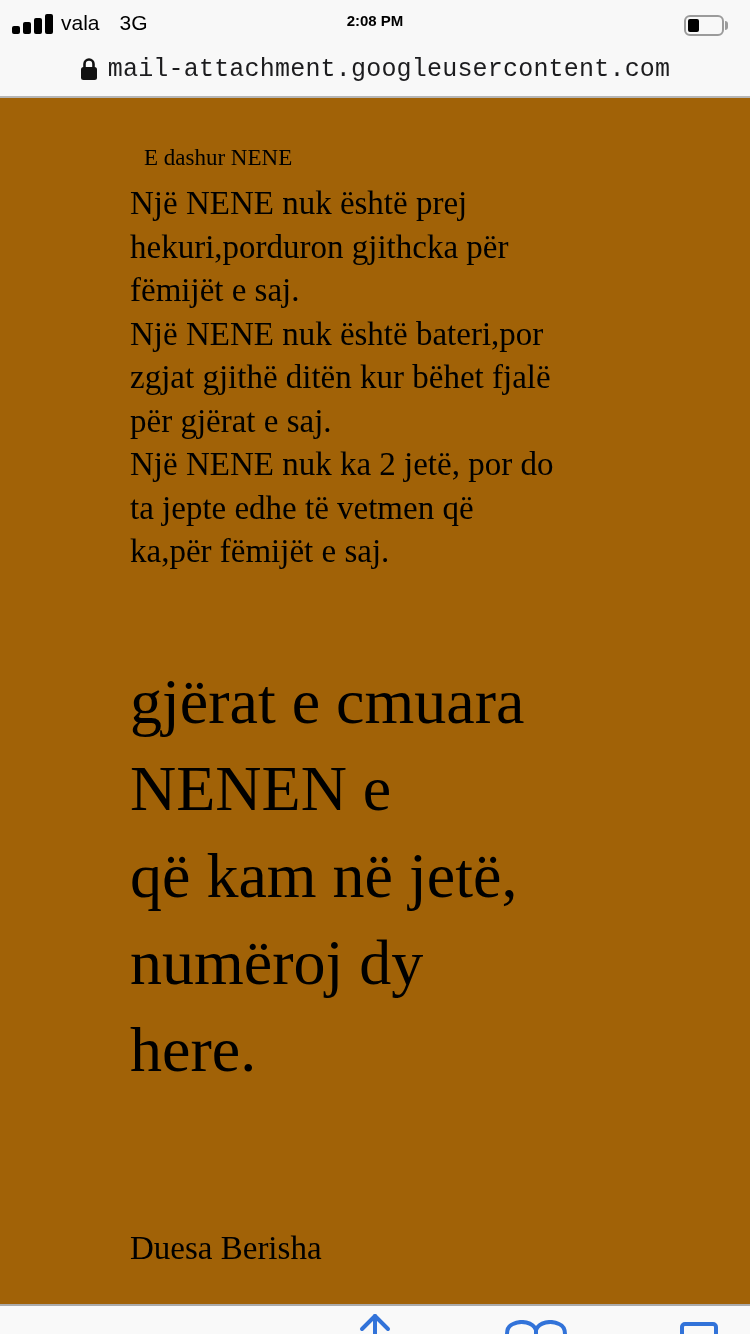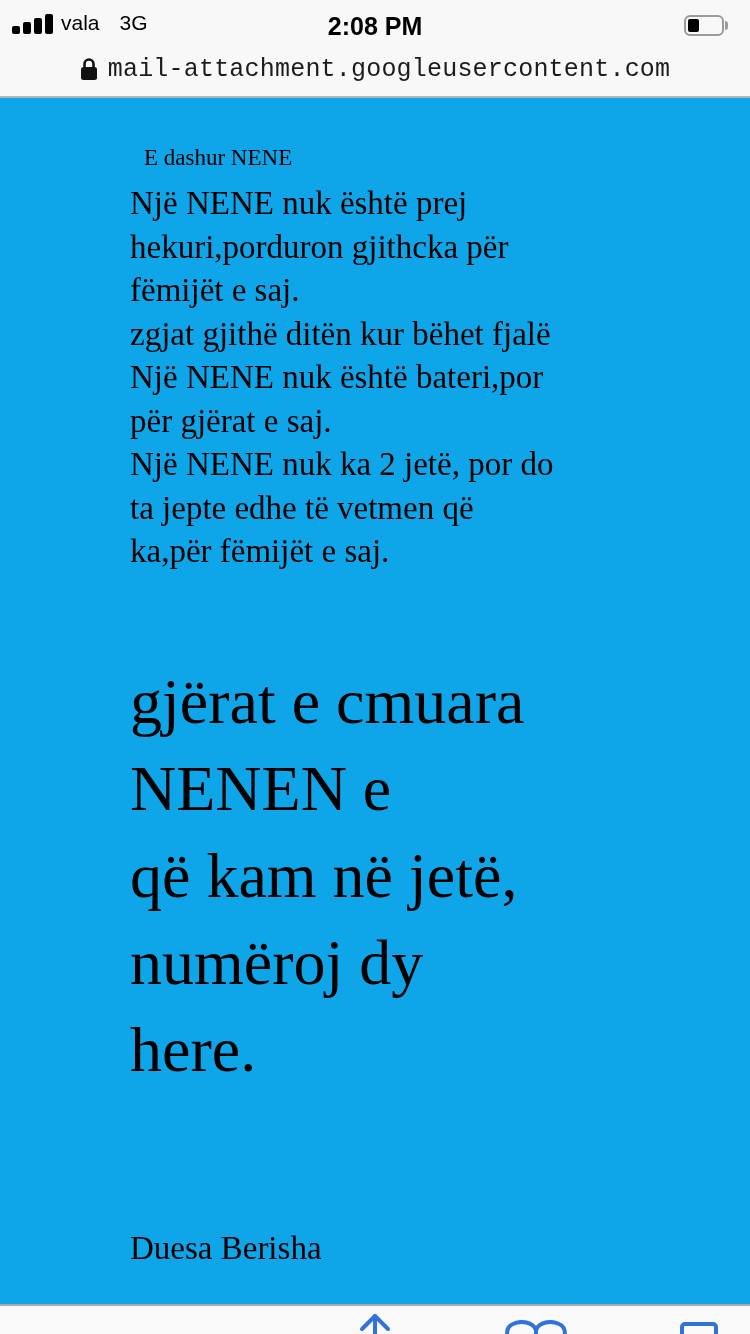--- a/index.html
+++ b/index.html
@@ -1,38 +1,38 @@
 <!DOCTYPE html>
 <html><head>
 <meta charset="utf-8">
 <style>
   html,body{margin:0;padding:0;background:#444;}
   .phone{
-    position:relative;width:750px;height:1334px;background:#0ea5e9;
+    position:relative;width:750px;height:1334px;background:#a16207;
     overflow:hidden;margin:0 auto;
     font-family:"Liberation Sans",sans-serif;
   }
   
   .header{
     position:absolute;top:0;left:0;right:0;height:98px;
     background:#f8f8f8;border-bottom:2px solid #b6b6b6;box-sizing:border-box;
   }
   .status-bar{
     position:absolute;top:6px;left:0;right:0;height:32px;
     display:flex;align-items:center;color:#000;
   }
   .status-left{display:flex;align-items:flex-end;position:absolute;left:12px;top:6px;}
   .signal{display:flex;align-items:flex-end;gap:3px;margin-right:8px;}
   .signal span{display:block;width:8px;background:#000;border-radius:2px;}
   .sb1{height:8px}.sb2{height:12px}.sb3{height:16px}.sb4{height:20px}
   .carrier,.network{font-size:21px;color:#000;line-height:22px;}
   .carrier{margin-right:20px;}
   .status-time{
     position:absolute;left:0;right:0;text-align:center;
-    font-size:25px;font-weight:bold;color:#000;top:6px;
+    font-size:15px;font-weight:bold;color:#000;top:6px;
   }
   .battery{position:absolute;right:22px;top:9px;display:flex;align-items:center;}
   .battery-body{
     width:40px;height:21px;border:2px solid #9b9b9b;border-radius:6px;
     box-sizing:border-box;padding:2px;background:#f8f8f8;
   }
   .battery-fill{width:11px;height:100%;background:#000;border-radius:2px;}
   .battery-cap{
     width:3px;height:9px;background:#9b9b9b;
     border-radius:0 3px 3px 0;margin-left:1px;
@@ -106,22 +106,22 @@
   </div>
 
   <div class="doc">
     <div class="doc-heading-row">
       <span class="doc-heading">E dashur NENE</span>
     </div>
     <div class="doc-paragraphs">
         <div class="line">Një NENE nuk është prej</div>
         <div class="line">hekuri,porduron gjithcka për</div>
         <div class="line">fëmijët e saj.</div>
+        <div class="line">Një NENE nuk është bateri,por</div>
         <div class="line">zgjat gjithë ditën kur bëhet fjalë</div>
-        <div class="line">Një NENE nuk është bateri,por</div>
         <div class="line">për gjërat e saj.</div>
         <div class="line">Një NENE nuk ka 2 jetë, por do</div>
         <div class="line">ta jepte edhe të vetmen që</div>
         <div class="line">ka,për fëmijët e saj.</div>
       </div>
     <div class="doc-quote">
         <div class="line">gjërat e cmuara</div>
         <div class="line">NENEN e</div>
         <div class="line">që kam në jetë,</div>
         <div class="line">numëroj dy</div>

